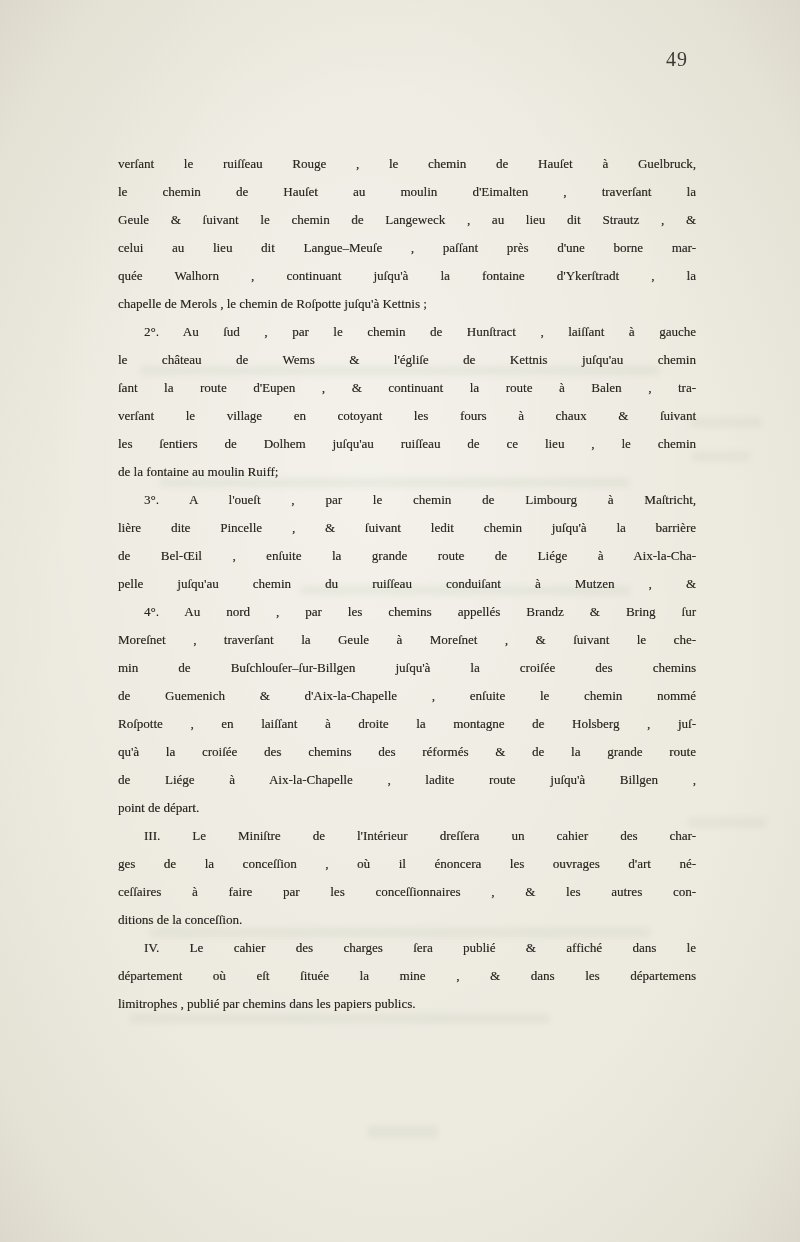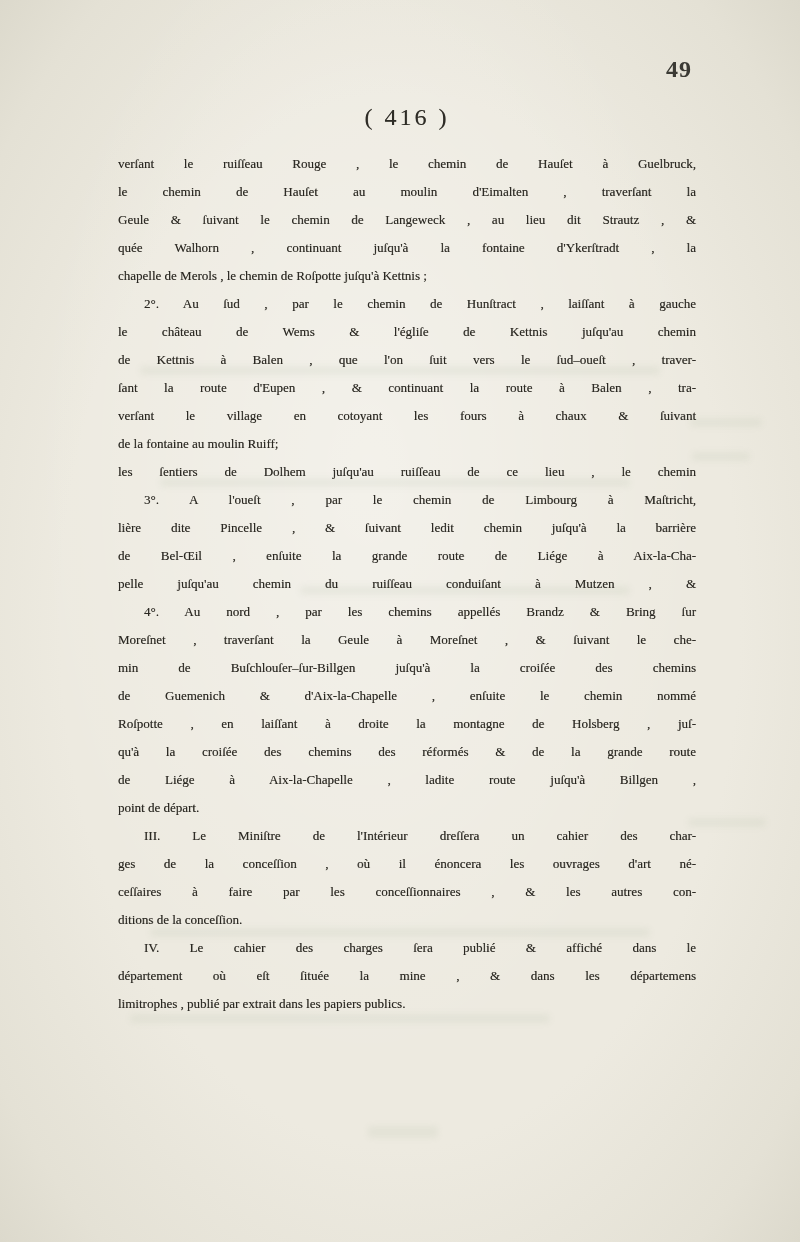--- a/index.html
+++ b/index.html
@@ -8,22 +8,22 @@
     font-family:"Liberation Serif","DejaVu Serif",serif;
     background:#e8e5db;
   }
   .scan-page{
     position:relative;width:800px;height:1242px;overflow:hidden;
     background:
       radial-gradient(ellipse at 46% 38%, rgba(255,255,255,0.35) 0%, rgba(255,255,255,0) 55%),
       radial-gradient(ellipse at 50% 50%, var(--paper,#edeae0) 60%, #e4e1d5 88%, #dcd9cc 100%);
   }
   .folio{
-    position:absolute;left:666px;top:56px;width:60px;
-    font-size:24px;color:#3b3a34;letter-spacing:1px;font-weight:bold;
+    position:absolute;left:666px;top:48px;width:60px;
+    font-size:20px;color:#3b3a34;letter-spacing:1px;
   }
   .sheet-header{
     position:absolute;left:118px;top:104px;width:578px;
     text-align:center;font-size:24px;letter-spacing:3px;color:#2e2c26;
     text-shadow:0.3px 0.3px 0.5px rgba(40,36,28,0.4);
   }
   .text-block{
     position:absolute;left:118px;top:150px;width:578px;
     color:var(--ink,#2a2822);
     text-shadow:0.3px 0.3px 0.6px rgba(38,34,26,0.45);
@@ -52,49 +52,48 @@
   <div class="ghost" style="left:300px;top:586px;width:330px;height:9px;"></div>
   <div class="ghost" style="left:690px;top:418px;width:72px;height:9px;"></div>
   <div class="ghost" style="left:692px;top:452px;width:58px;height:9px;"></div>
   <div class="ghost" style="left:688px;top:818px;width:78px;height:9px;"></div>
   <div class="ghost" style="left:150px;top:928px;width:500px;height:9px;"></div>
   <div class="ghost" style="left:130px;top:1014px;width:420px;height:9px;"></div>
   <div class="ghost" style="left:368px;top:1126px;width:70px;height:12px;"></div>
 
   <div class="folio">49</div>
 
-  <div class="sheet-header">( 416 )</div>
 
   <div class="text-block">
       <div class="line">verſant le ruiſſeau Rouge , le chemin de Hauſet à Guelbruck,</div>
       <div class="line">le chemin de Hauſet au moulin d'Eimalten , traverſant la</div>
       <div class="line">Geule &amp; ſuivant le chemin de Langeweck , au lieu dit Strautz , &amp;</div>
+      <div class="line">celui au lieu dit Langue–Meuſe , paſſant près d'une borne mar-</div>
       <div class="line">quée Walhorn , continuant juſqu'à la fontaine d'Ykerſtradt , la</div>
       <div class="line last">chapelle de Merols , le chemin de Roſpotte juſqu'à Kettnis ;</div>
       <div class="line indent">2°. Au ſud , par le chemin de Hunſtract , laiſſant à gauche</div>
       <div class="line">le château de Wems &amp; l'égliſe de Kettnis juſqu'au chemin</div>
-      <div class="line">de Kettnis à Balen , que l'on ſuit vers le ſud–oueſt , traver-</div>
       <div class="line">ſant la route d'Eupen , &amp; continuant la route à Balen , tra-</div>
       <div class="line">verſant le village en cotoyant les fours à chaux &amp; ſuivant</div>
+      <div class="line">les ſentiers de Dolhem juſqu'au ruiſſeau de ce lieu , le chemin</div>
       <div class="line last">de la fontaine au moulin Ruiff;</div>
-      <div class="line">les ſentiers de Dolhem juſqu'au ruiſſeau de ce lieu , le chemin</div>
       <div class="line indent">3°. A l'oueſt , par le chemin de Limbourg à Maſtricht,</div>
       <div class="line">lière dite Pincelle , &amp; ſuivant ledit chemin juſqu'à la barrière</div>
       <div class="line">de Bel-Œil , enſuite la grande route de Liége à Aix-la-Cha-</div>
       <div class="line">pelle juſqu'au chemin du ruiſſeau conduiſant à Mutzen , &amp;</div>
       <div class="line indent">4°. Au nord , par les chemins appellés Brandz &amp; Bring ſur</div>
       <div class="line">Moreſnet , traverſant la Geule à Moreſnet , &amp; ſuivant le che-</div>
       <div class="line">min de Buſchlouſer–ſur-Billgen juſqu'à la croiſée des chemins</div>
       <div class="line">de Guemenich &amp; d'Aix-la-Chapelle , enſuite le chemin nommé</div>
       <div class="line">Roſpotte , en laiſſant à droite la montagne de Holsberg , juſ-</div>
       <div class="line">qu'à la croiſée des chemins des réformés &amp; de la grande route</div>
       <div class="line">de Liége à Aix-la-Chapelle , ladite route juſqu'à Billgen ,</div>
       <div class="line last">point de départ.</div>
       <div class="line indent">III. Le Miniſtre de l'Intérieur dreſſera un cahier des char-</div>
       <div class="line">ges de la conceſſion , où il énoncera les ouvrages d'art né-</div>
       <div class="line">ceſſaires à faire par les conceſſionnaires , &amp; les autres con-</div>
       <div class="line last">ditions de la conceſſion.</div>
       <div class="line indent">IV. Le cahier des charges ſera publié &amp; affiché dans le</div>
       <div class="line">département où eſt ſituée la mine , &amp; dans les départemens</div>
-      <div class="line last">limitrophes , publié par extrait dans les papiers publics.</div>
+      <div class="line last">limitrophes , publié par chemins dans les papiers publics.</div>
     </div>
 
 </div>
 
 </body></html>

